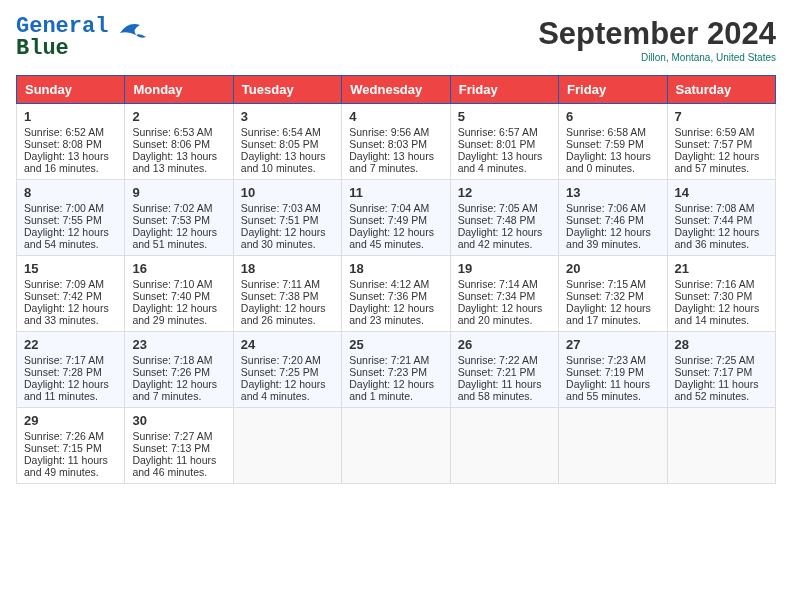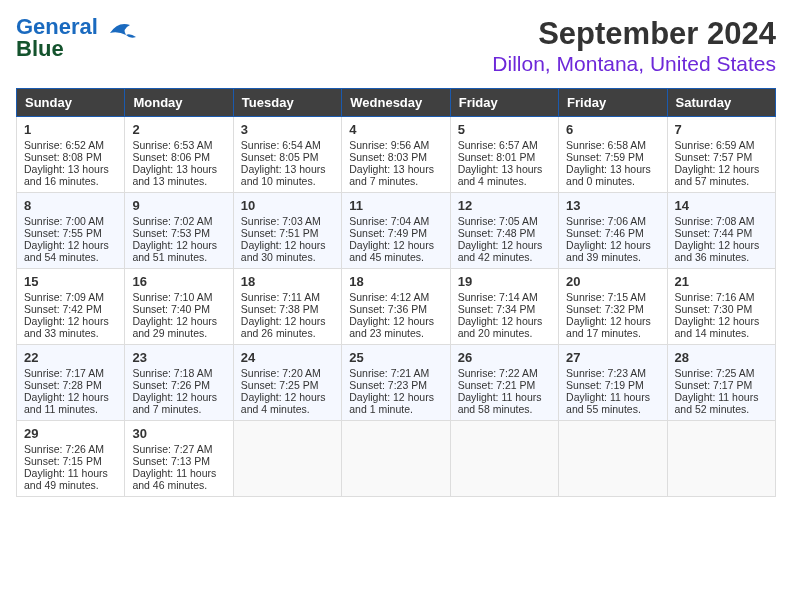--- a/index.html
+++ b/index.html
@@ -19,41 +19,42 @@
     .logo {
       display: flex;
       flex-direction: column;
       align-items: flex-start;
     }
     .logo-text {
       font-size: 22px;
       font-weight: bold;
       color: #333;
       line-height: 1;
+      font-family: Liberation Mono, monospace;
     }
     .logo-text span { color: #1a6abf; }
     .title-section {
       text-align: right;
     }
     .month-title {
       font-size: 31px;
       font-weight: bold;
       color: #333;
     }
     .location {
-      font-size: 21px;
-      color: #6d28d9;
+      font-size: 10px;
+      color: #0f766e;
     }
     .calendar {
       width: 100%;
       border-collapse: collapse;
       border: 1px solid #ccc;
     }
     .calendar th {
-      background-color: #404040;
+      background-color: #ef4444;
       color: #fff;
       font-size: 13px;
       font-weight: bold;
       padding: 6px 8px;
       border: 1px solid #1a5aaf;
       text-align: left;
     }
     .calendar td {
       vertical-align: top;
       padding: 5px 7px;

